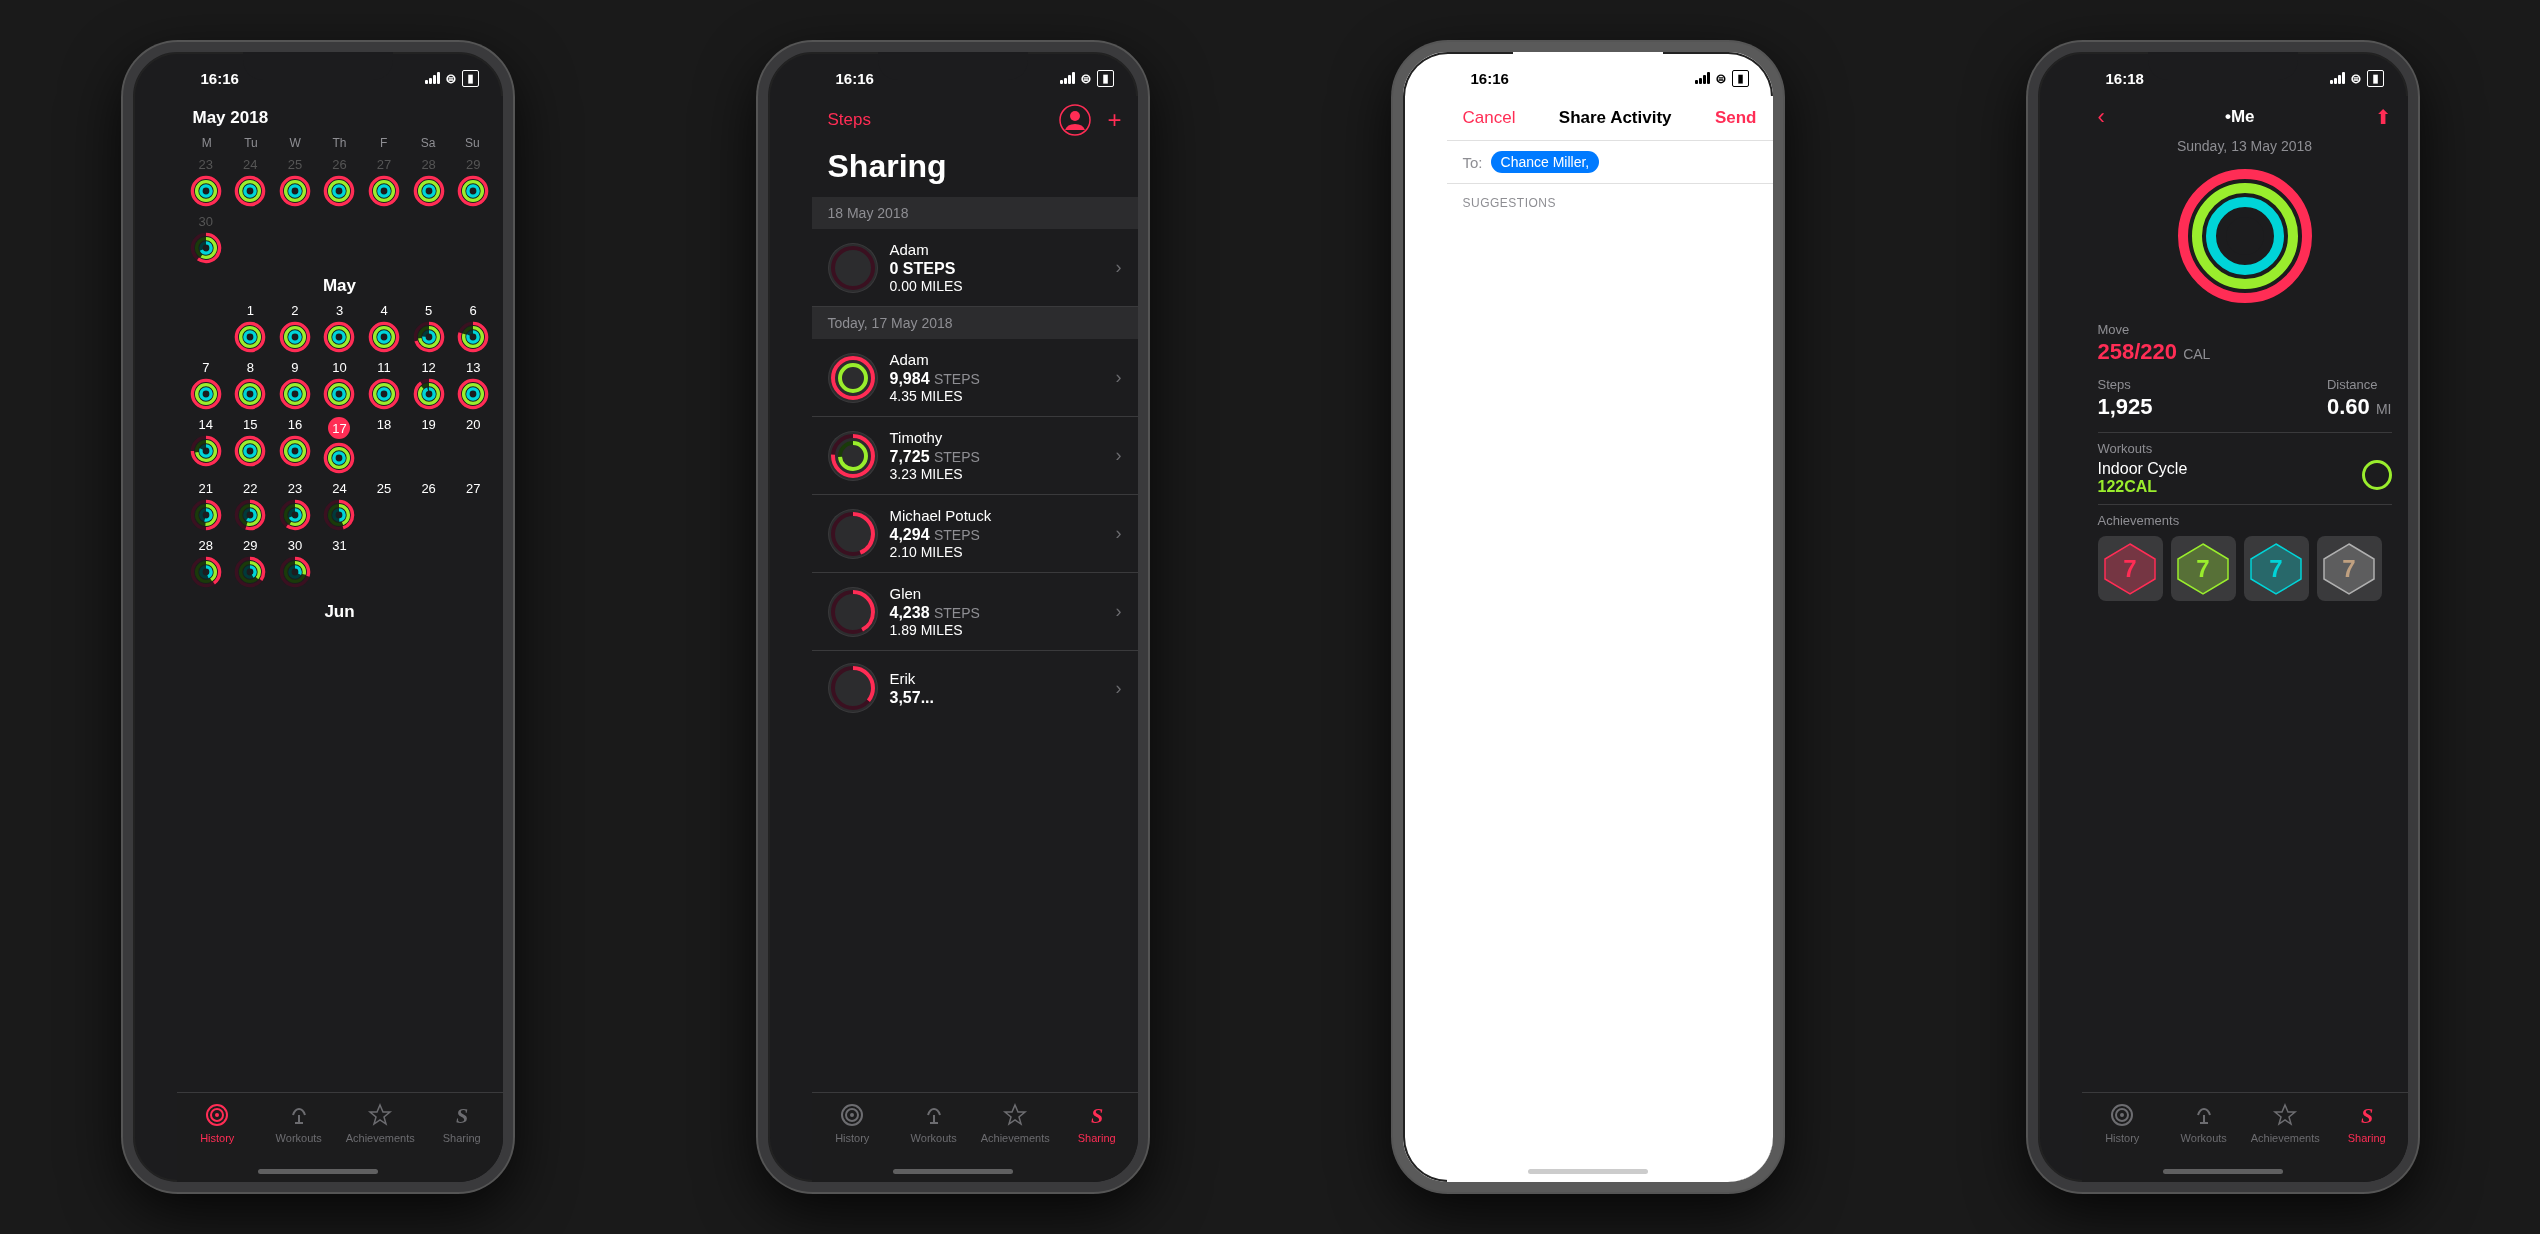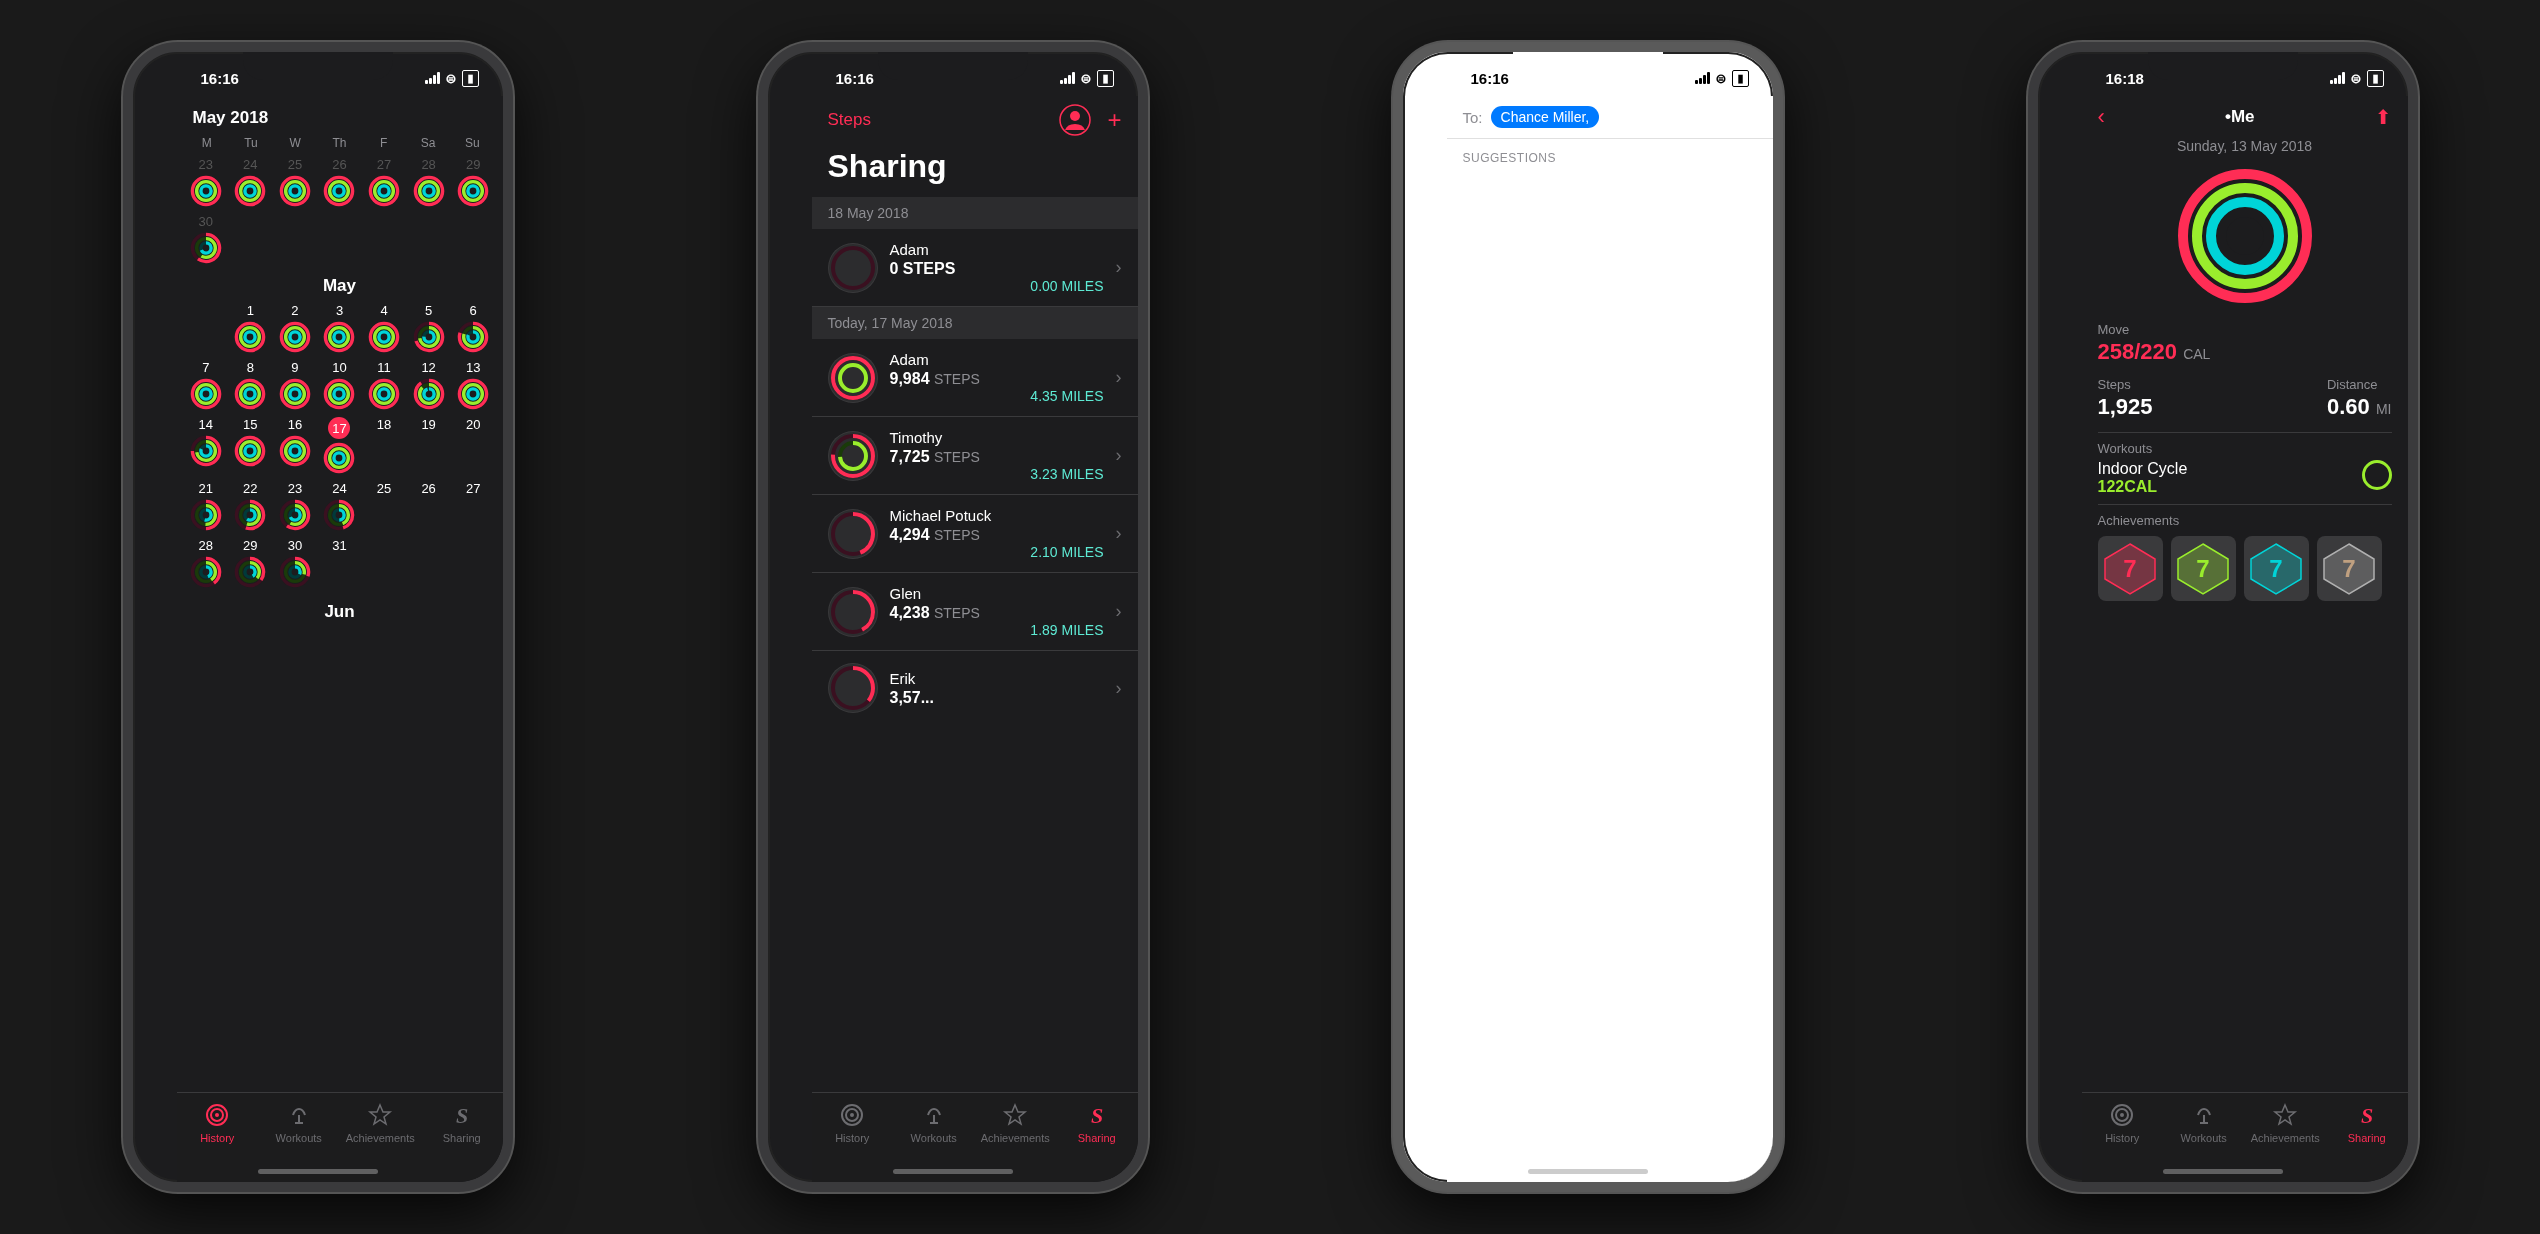--- a/index.html
+++ b/index.html
@@ -211,21 +211,21 @@
       height: 50px;
       border-radius: 50%;
       background: #3a3a3c;
       flex-shrink: 0;
       position: relative;
     }
     .sharing-info { flex: 1; }
     .sharing-name { color: #fff; font-size: 15px; font-weight: 500; margin-bottom: 2px; }
     .sharing-steps { color: #fff; font-size: 16px; font-weight: 700; }
     .sharing-steps span { color: #8e8e93; font-weight: 400; font-size: 14px; }
-    .sharing-miles { color: #5eead4; font-size: 14px; text-align: right; }
+    .sharing-miles { color: #ffffff; font-size: 14px; }
     .sharing-chevron { color: #6c6c70; font-size: 18px; }
 
     
     .white-screen { background: #fff; }
     .share-nav {
       display: flex;
       justify-content: space-between;
       align-items: center;
       padding: 12px 16px;
       border-bottom: 1px solid #e0e0e0;
@@ -1068,20 +1068,25 @@
           <div class="signal-bar" style="height:9px;background:#000;"></div>
           <div class="signal-bar" style="height:12px;background:#000;"></div>
         </div>
         <span style="font-size:13px;color:#000;">⊜</span>
         <span style="font-size:11px;border:1.5px solid #000;border-radius:2px;padding:1px 4px;color:#000;">▮</span>
       </div>
     </div>
 
     <div class="screen white-screen" style="background:#fff;">
 
+      <div class="share-nav">
+        <span class="share-cancel">Cancel</span>
+        <span class="share-title-text">Share Activity</span>
+        <span class="share-send">Send</span>
+      </div>
 
       <div class="share-to-row">
         <span class="share-to-label">To:</span>
         <div class="share-to-chip">Chance Miller,</div>
       </div>
 
       <div class="suggestions-label">SUGGESTIONS</div>
 
       <div style="flex:1;background:#fff;height:600px;"></div>
     </div>

